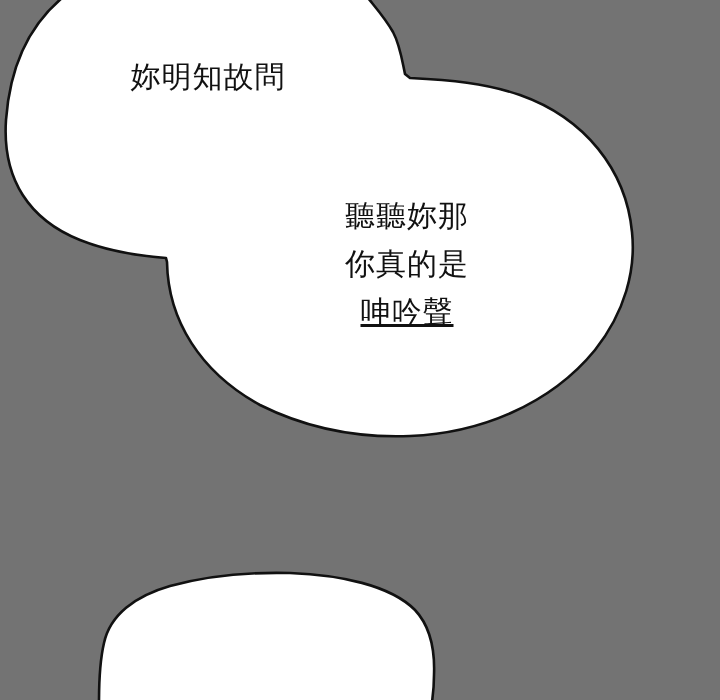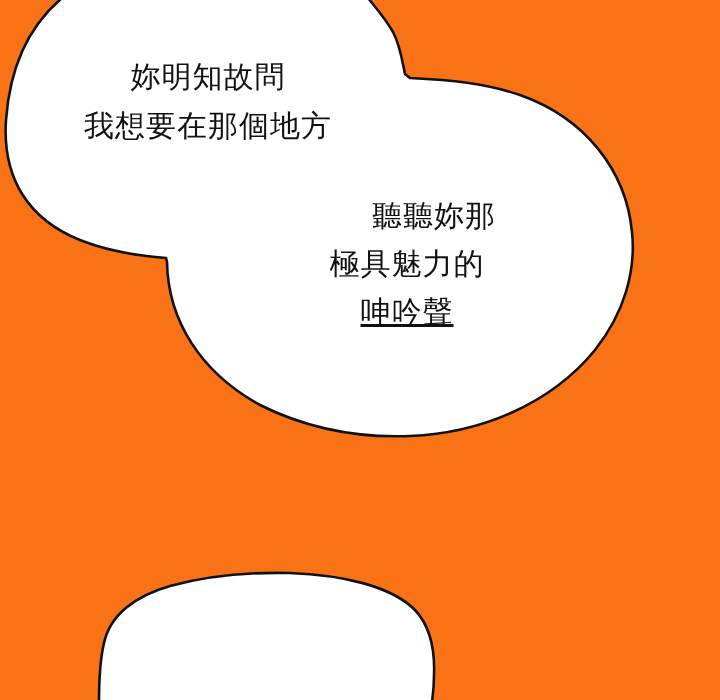--- a/index.html
+++ b/index.html
@@ -5,21 +5,21 @@
     html, body {
       margin: 0;
       padding: 0;
       background: #ffffff;
     }
     .panel {
       position: relative;
       width: 720px;
       height: 700px;
       overflow: hidden;
-      background: #f97316;
+      background: #737373;
     }
     .bubbles {
       position: absolute;
       left: 0;
       top: 0;
       width: 720px;
       height: 700px;
     }
     .line {
       position: absolute;
@@ -56,19 +56,18 @@
     <path d="M 99 702
          C 99 680, 100 660, 104 643
          C 110 615, 135 596, 170 586
          C 210 575, 250 572, 290 573
          C 340 575, 390 585, 415 610
          C 430 626, 435 650, 434 675
          C 434 686, 433 695, 432 702" fill="#ffffff" stroke="#111111" stroke-width="2.6" stroke-linejoin="round" stroke-linecap="round"></path>
   </svg>
 
   <div class="line" style="left:208px; top:60px;">妳明知故問</div>
-  <div class="line" style="left:208px; top:109px;">我想要在那個地方</div>
 
-  <div class="line" style="left:407px; top:199px;margin-left:27px;">聽聽妳那</div>
-  <div class="line" style="left:407px; top:247px;">極具魅力的</div>
+  <div class="line" style="left:407px; top:199px;">聽聽妳那</div>
+  <div class="line" style="left:407px; top:247px;">你真的是</div>
   <div class="line" style="left:407px; top:295px;text-decoration:underline;">呻吟聲</div>
 
 </div>
 
 </body></html>

